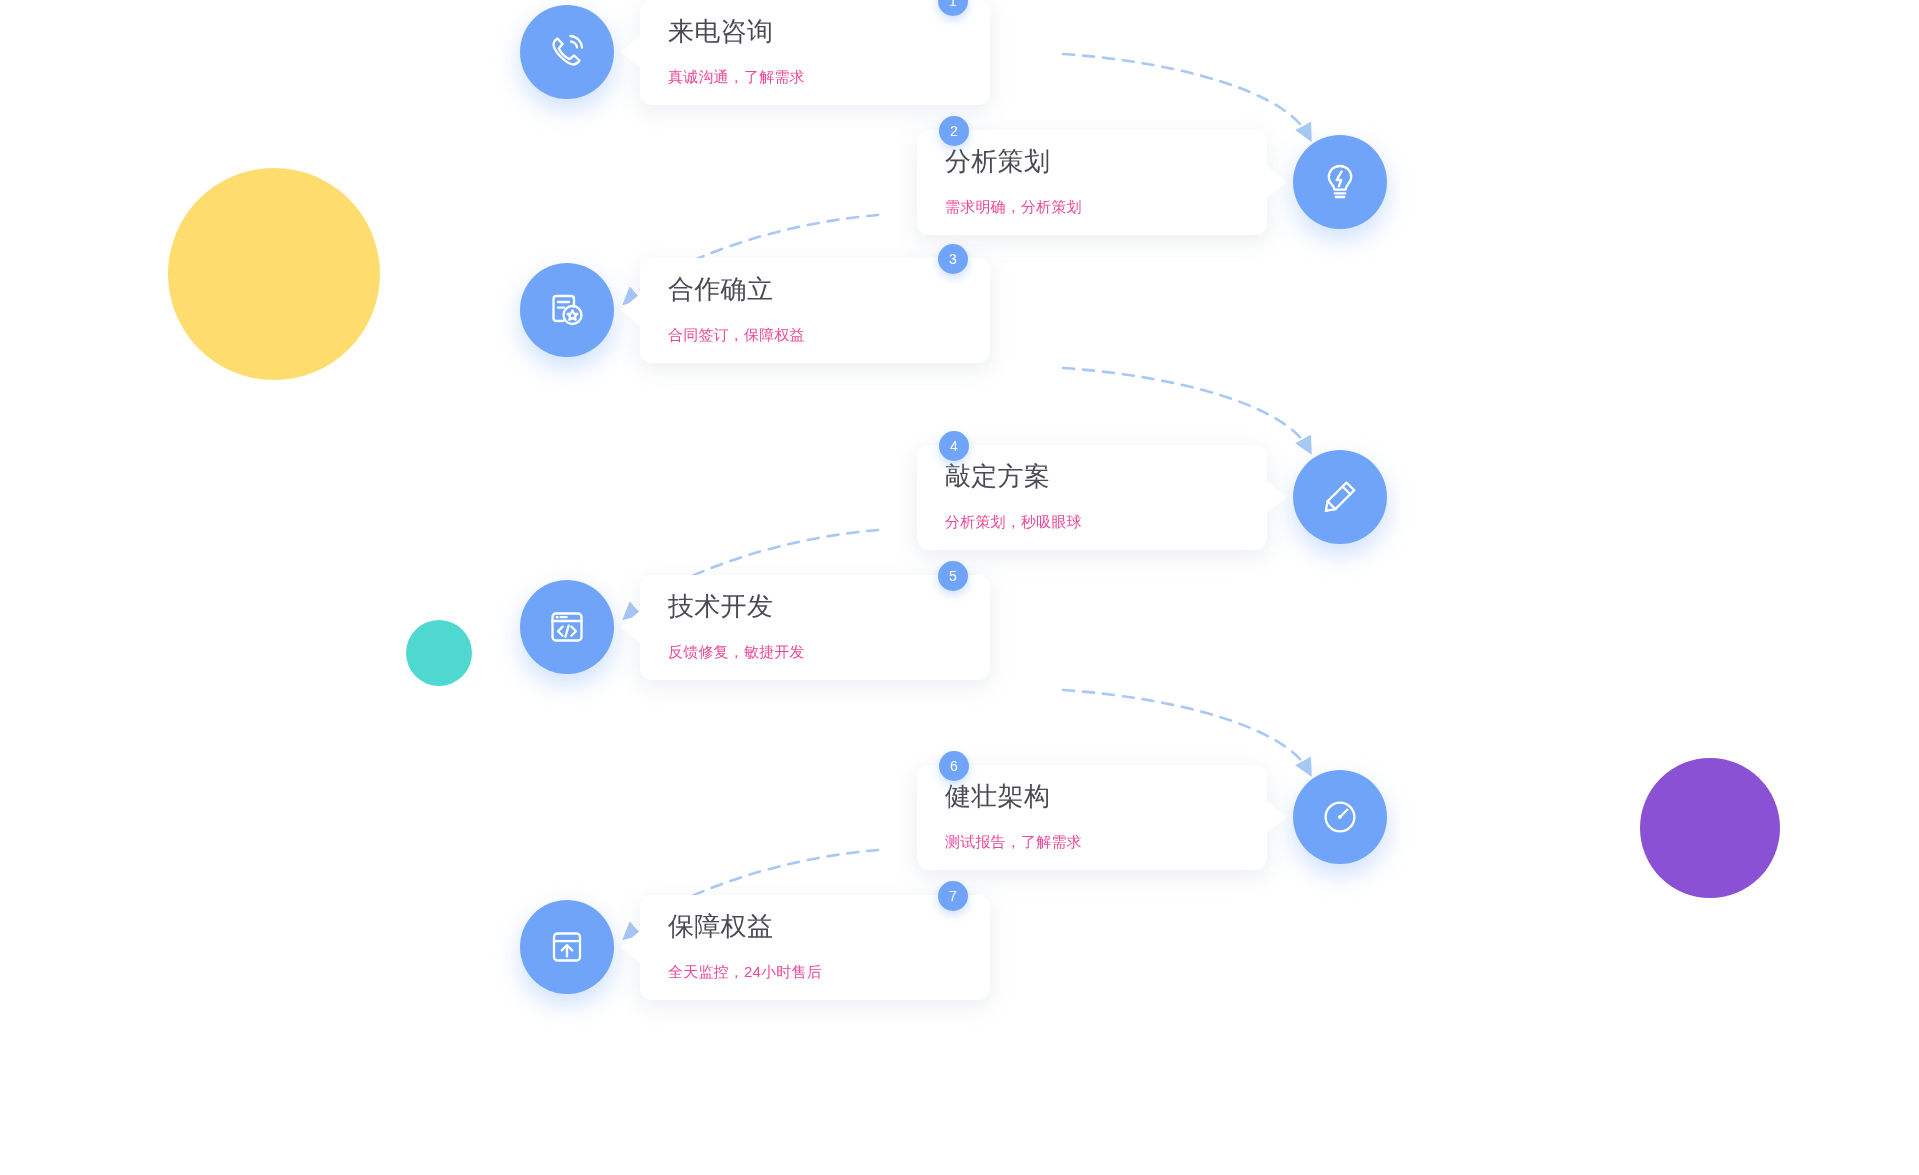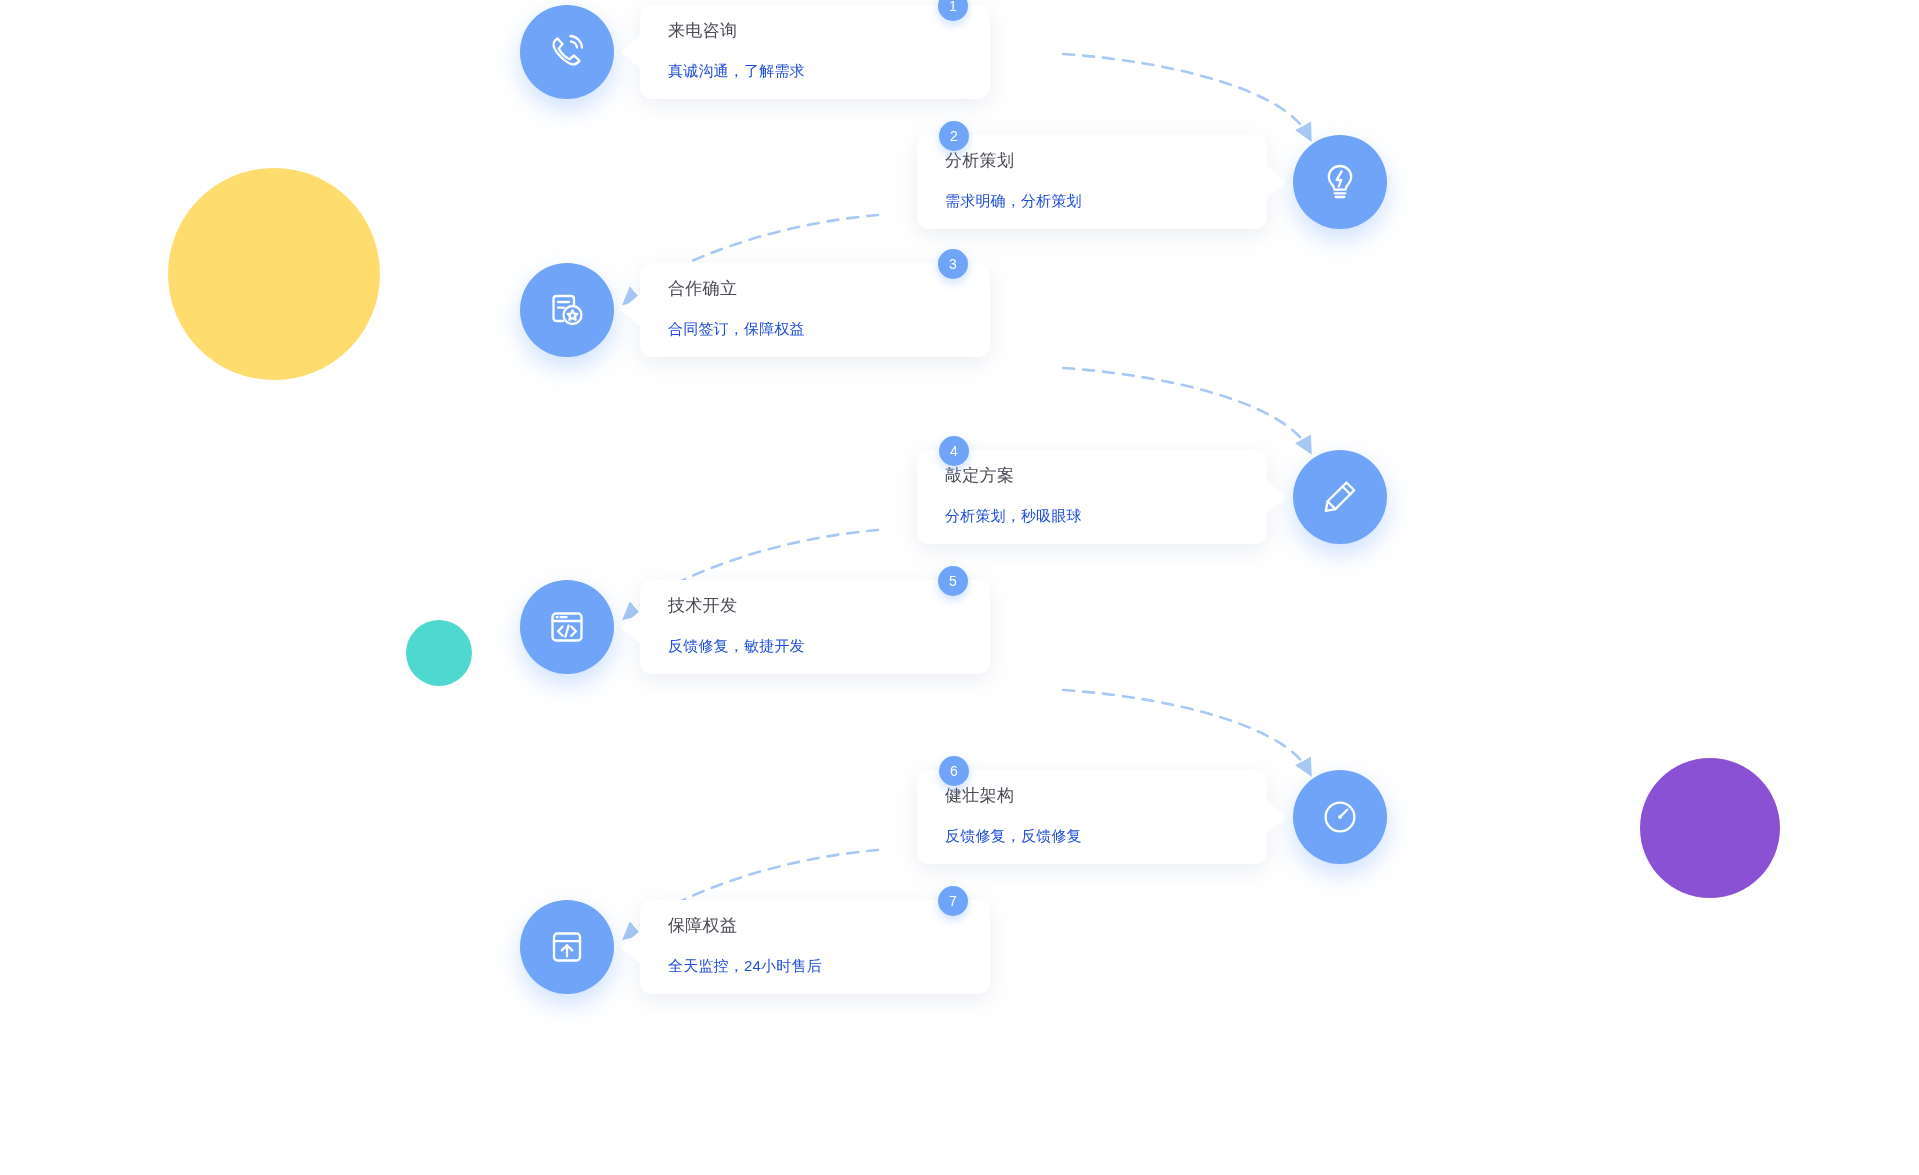--- a/index.html
+++ b/index.html
@@ -93,29 +93,29 @@
   .step.left .card::before {
     left: -19px;
     border-right: 20px solid #ffffff;
   }
   .step.right .card::before {
     right: -19px;
     border-left: 20px solid #ffffff;
   }
 
   .card-title {
-    font-size: 17px;
+    font-size: 26px;
     color: #4a4a55;
     line-height: 1.25;
     letter-spacing: 0.3px;
     font-weight: 400;
   }
   .card-sub {
     font-size: 15px;
-    color: #1d4ed8;
+    color: #ec4899;
     line-height: 1.5;
     margin-top: 19px;
     letter-spacing: 0.2px;
   }
 
   
   .badge {
     position: absolute;
     top: -14px;
     width: 30px;
@@ -244,21 +244,21 @@
     <div class="icon-circle">
       <svg width="46" height="46" viewBox="0 0 46 46" fill="none" stroke="#ffffff" stroke-width="2.3" stroke-linecap="round" stroke-linejoin="round">
         <circle cx="23" cy="23" r="14.4"></circle>
         <path d="M23 23 L30.2 15.8"></path>
         <circle cx="23" cy="23" r="1.9" fill="#ffffff" stroke="none"></circle>
       </svg>
     </div>
     <div class="card">
       <div class="badge at-left">6</div>
       <div class="card-title">健壮架构</div>
-      <div class="card-sub">反馈修复，反馈修复</div>
+      <div class="card-sub">测试报告，了解需求</div>
     </div>
   </div>
 
   <div class="step left" style="left:520px; top:895px;">
     <div class="icon-circle">
       <svg width="46" height="46" viewBox="0 0 46 46" fill="none" stroke="#ffffff" stroke-width="2.3" stroke-linecap="round" stroke-linejoin="round">
         <rect x="10" y="9.5" width="26" height="27" rx="3.4"></rect>
         <path d="M10 17.2 L36 17.2"></path>
         <path d="M23 32.4 L23 21.6"></path>
         <path d="M17.8 26.4 L23 21.2 L28.2 26.4"></path>

